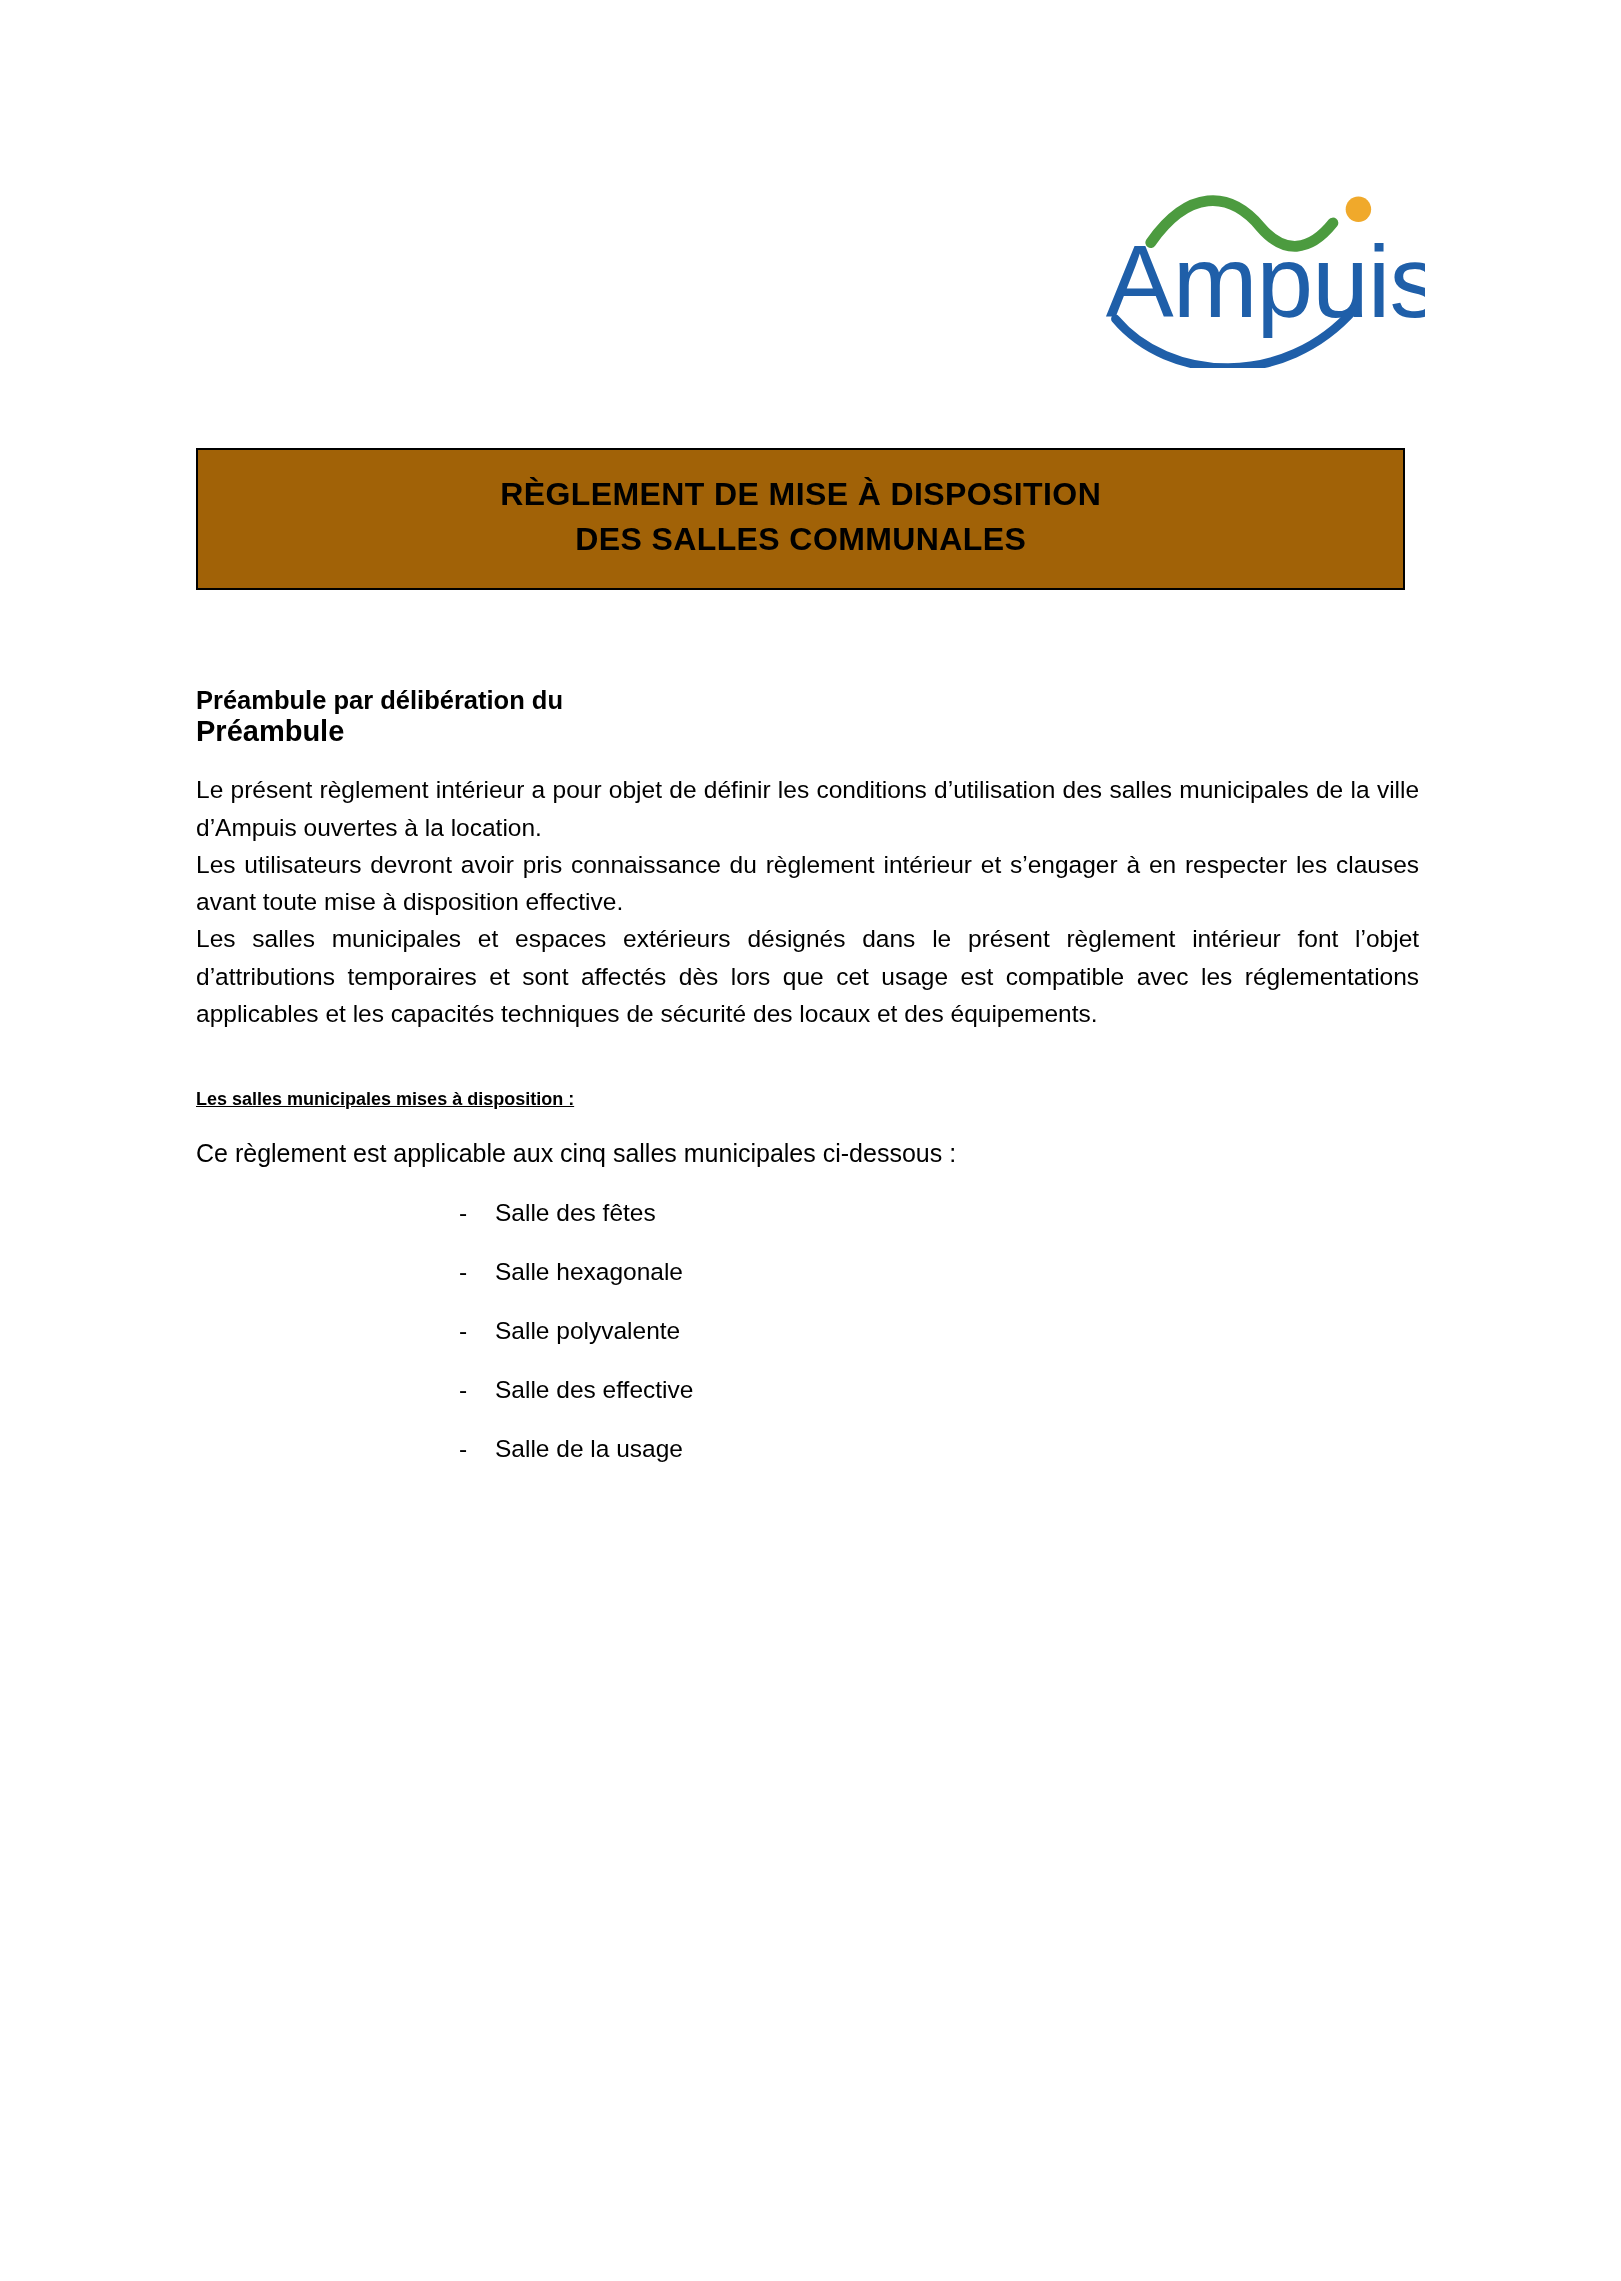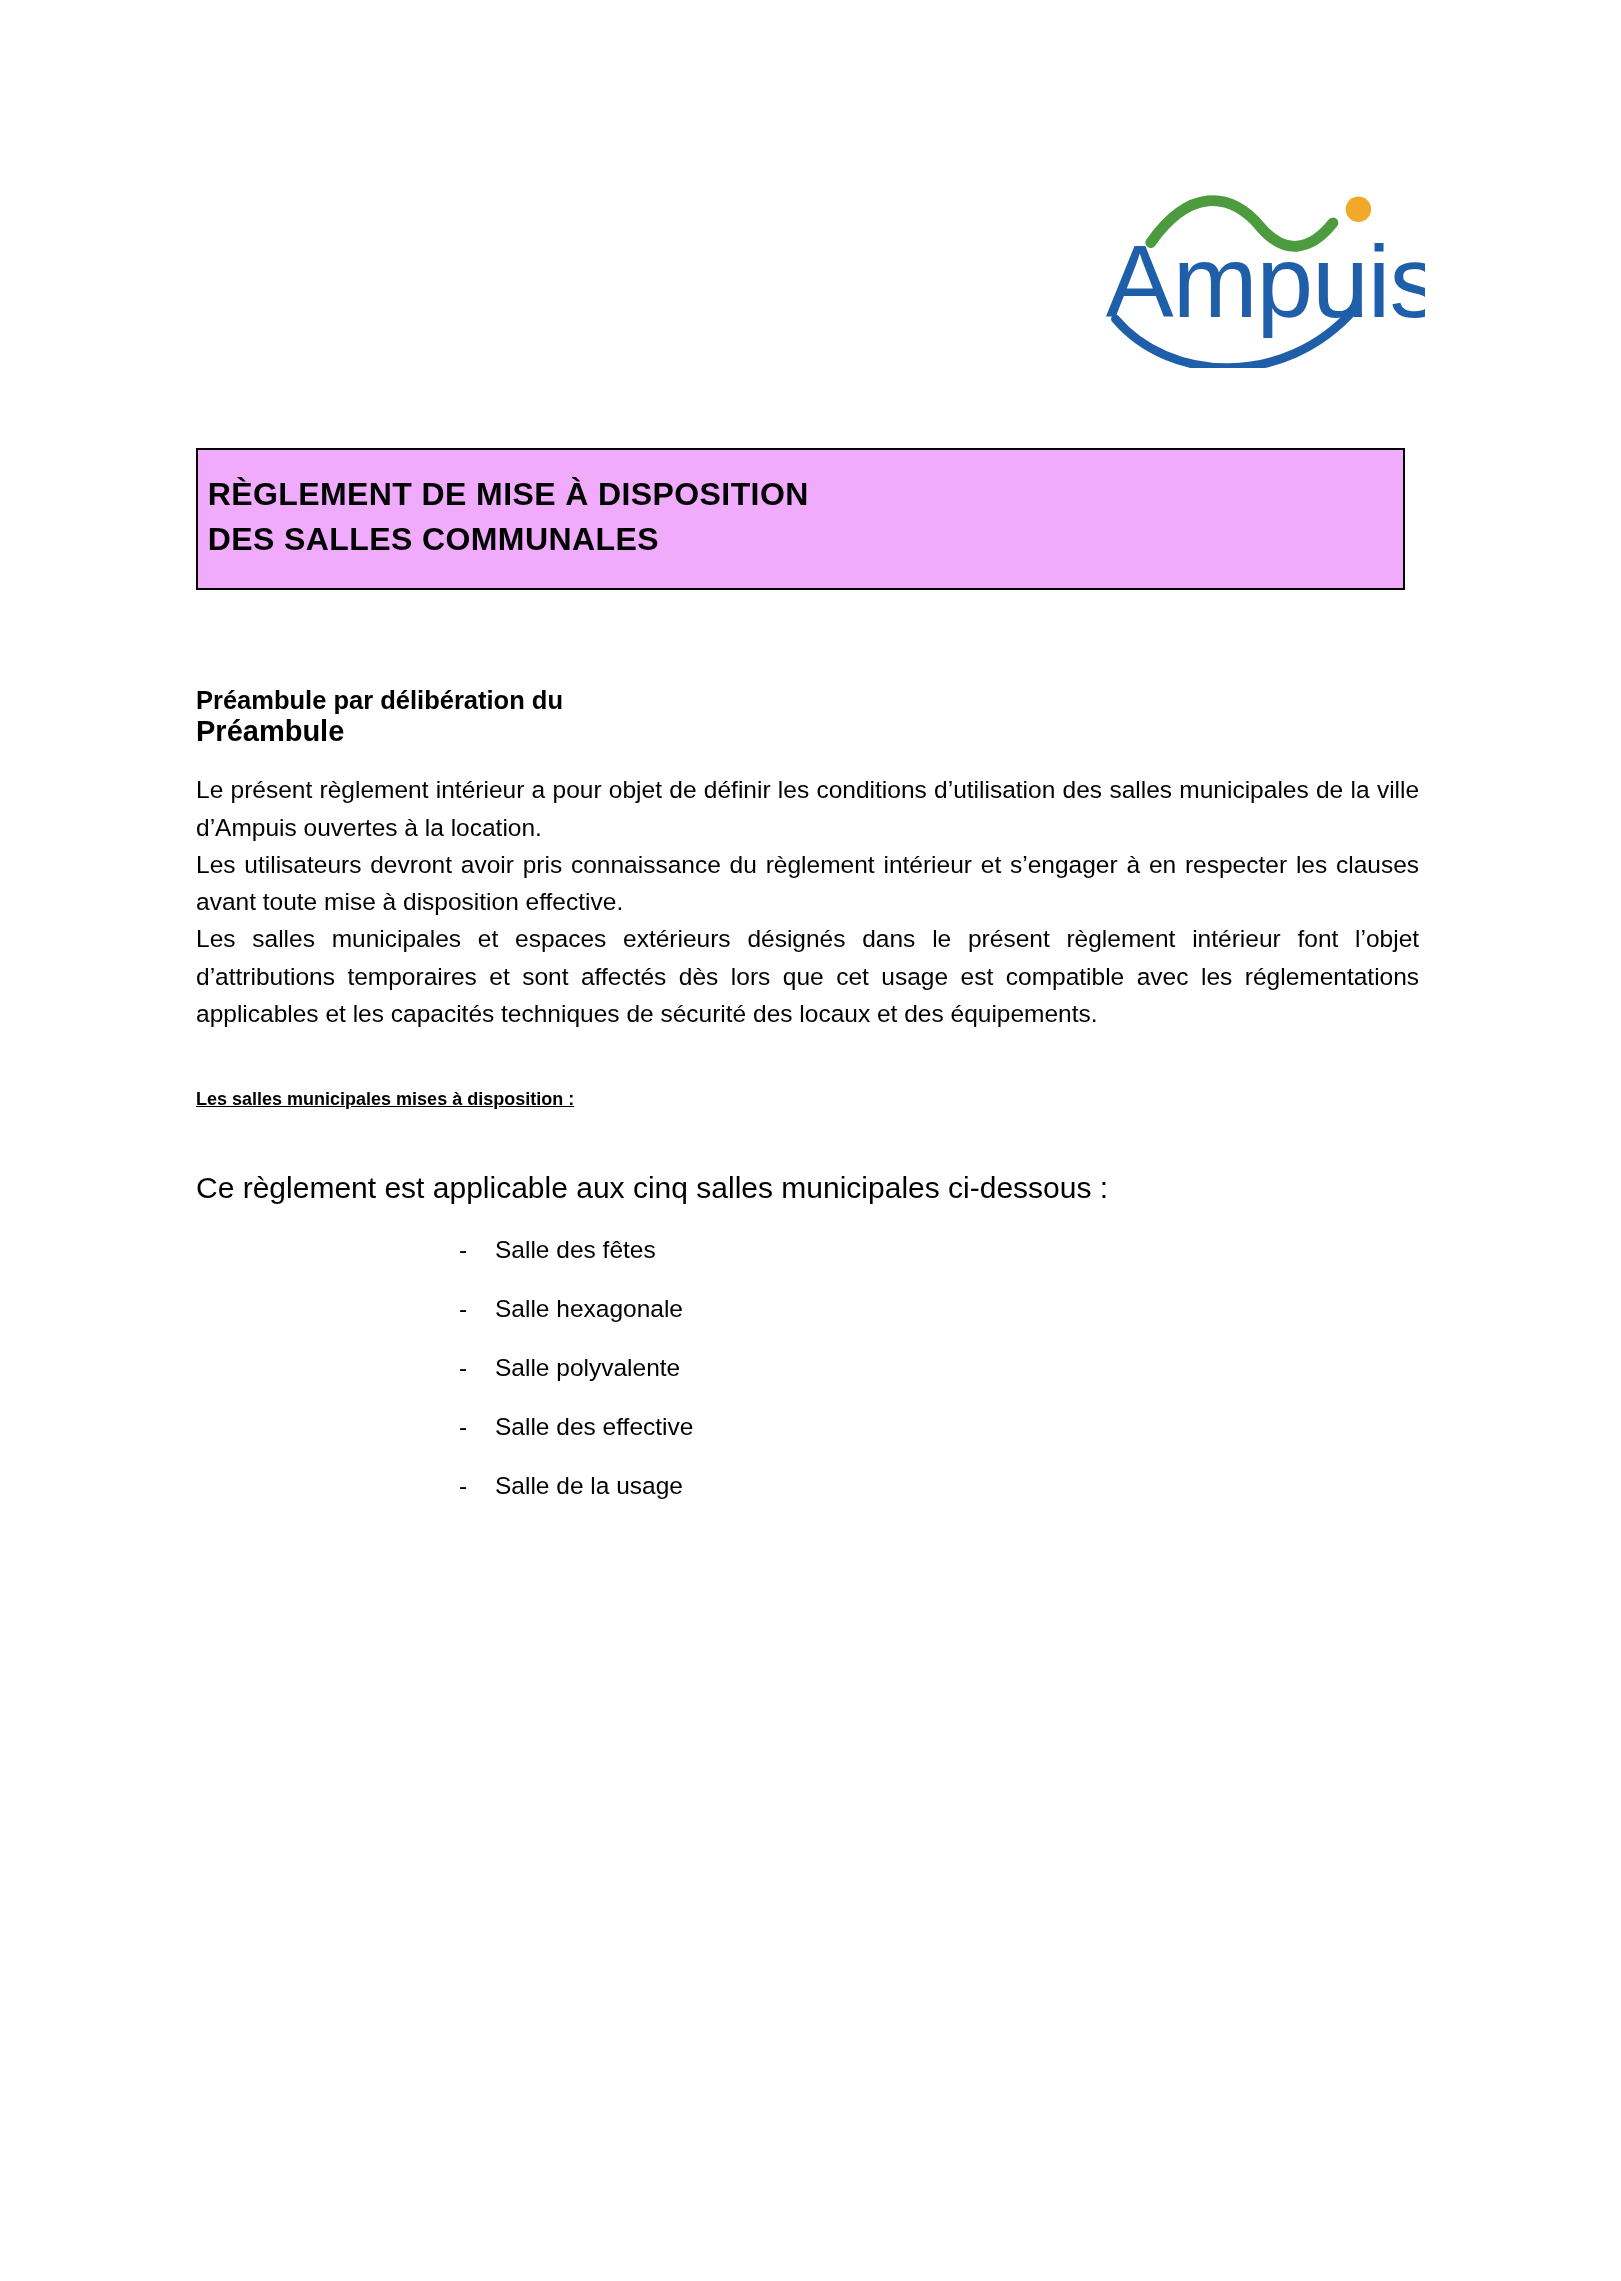--- a/index.html
+++ b/index.html
@@ -33,23 +33,23 @@
   .logo-svg {
     display: block;
   }
 
   
   .title-box {
     margin-top: 80px;
     margin-left: 0px;
     margin-right: 19.6px;
     border: 2px solid #000000;
-    background: #f0abfc;
+    background: #a16207;
     padding: 21.6px 9.8px 25.5px 9.8px;
-    text-align: left;
+    text-align: center;
   }
   .title-line {
     font-size: 32px;
     font-weight: bold;
     letter-spacing: 0.4px;
     line-height: 1.42;
     color: #000000;
   }
 
   
@@ -75,22 +75,22 @@
   .para-group {
     margin-top: 23.5px;
   }
   .section-heading {
     margin-top: 57px;
     font-size: 18px;
     font-weight: bold;
     text-decoration: underline;
   }
   .intro-list {
-    margin-top: 61px;
-    font-size: 30px;
+    margin-top: 29px;
+    font-size: 25px;
   }
   ul.rooms {
     list-style: none;
     margin: 0;
     padding: 0;
   }
   ul.rooms li {
     font-size: 24.5px;
     margin-top: 31px;
     padding-left: 299px;

